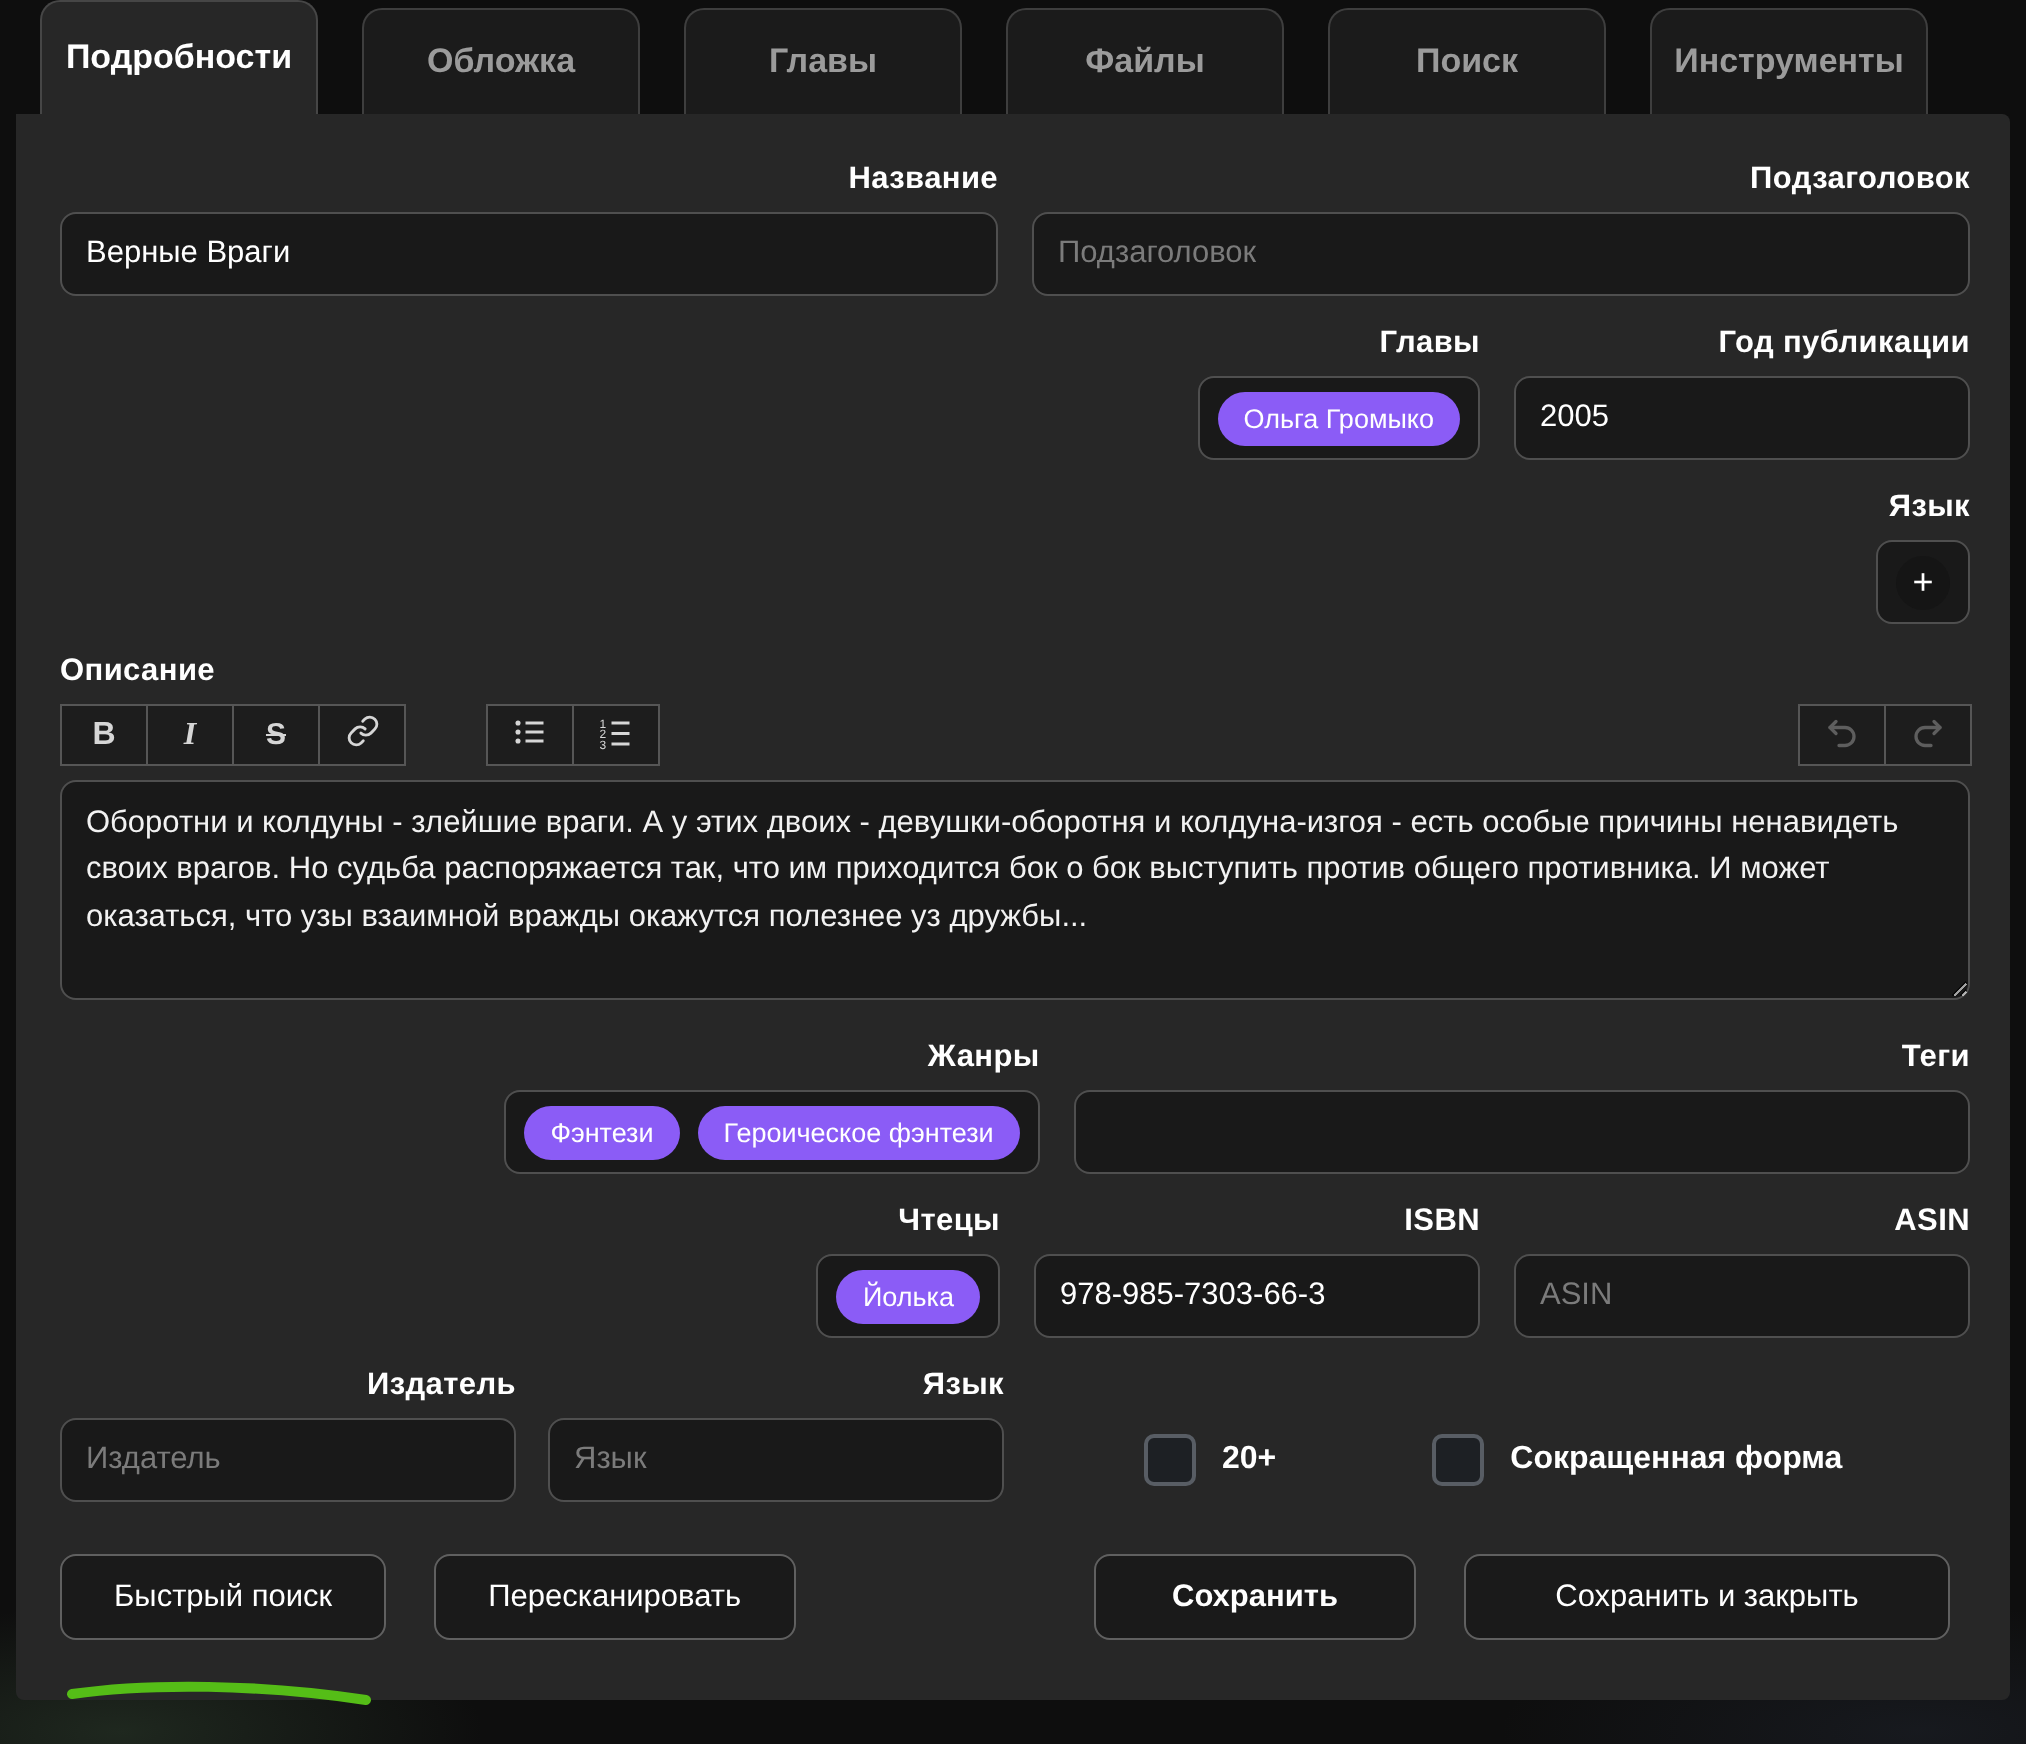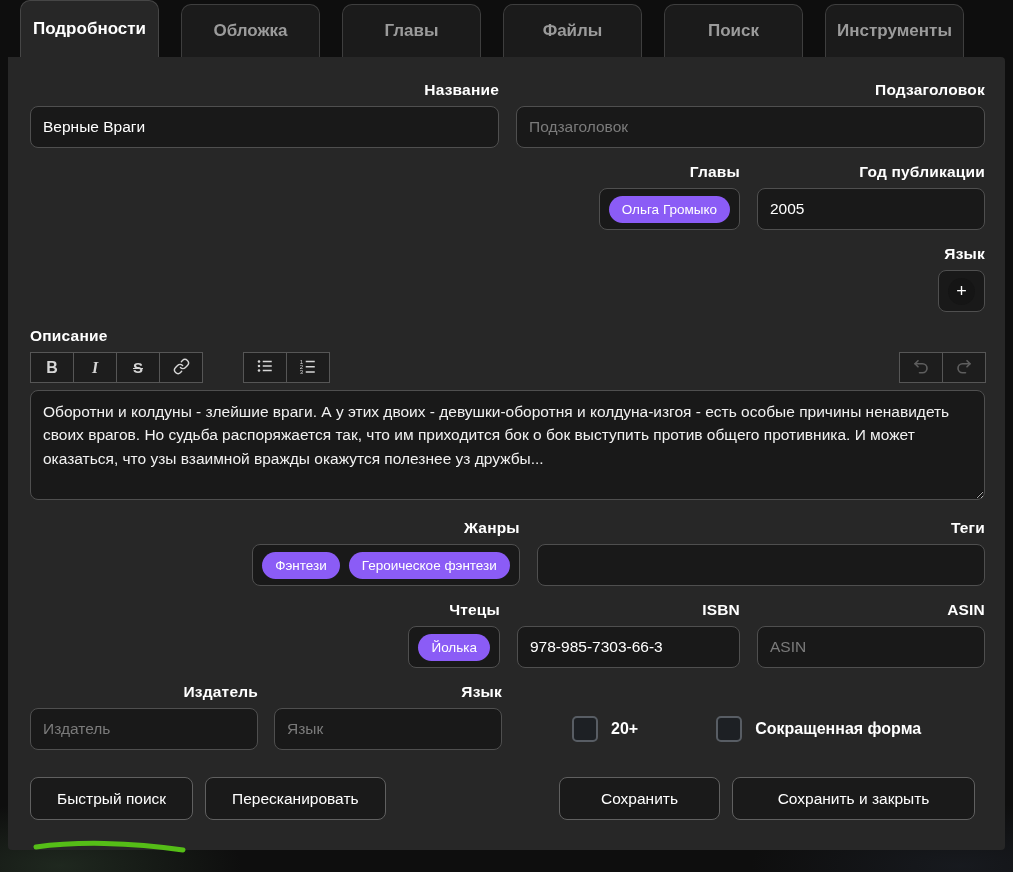--- a/index.html
+++ b/index.html
@@ -161,21 +161,21 @@
     cursor: pointer;
     flex: 0 0 auto;
   }
   .check-label { font-size: 16px; font-weight: 700; color: #fff; }
 
   
   .footer {
     margin-top: auto;
     display: flex;
     align-items: center;
-    gap: 12px;
+    gap: 24px;
     padding-bottom: 22px;
   }
   .btn {
     height: 43px;
     background: #1a1a1a;
     border: 1px solid #606060;
     border-radius: 8px;
     color: #fff;
     font-size: 15.5px;
     font-weight: 500;
@@ -370,21 +370,21 @@
       <div class="check-wrap" style="margin-left:62px;">
         <div class="checkbox"></div>
         <span class="check-label">Сокращенная форма</span>
       </div>
     </div>
 
     <div class="footer">
       <button class="btn">Быстрый поиск</button>
       <button class="btn">Пересканировать</button>
       <div class="spacer"></div>
-      <button class="btn" style="min-width:161px;">Сохранить</button>
+      <button class="btn" style="min-width:161px;font-weight:bold;">Сохранить</button>
       <button class="btn" style="min-width:243px; margin-right:10px;">Сохранить и закрыть</button>
     </div>
   </div>
 
   <svg class="marker-underline" width="160" height="18" viewBox="0 0 160 18">
     <path d="M6 8 C 45 2.5, 100 3, 153 11" fill="none" stroke="#55bd17" stroke-width="5" stroke-linecap="round"></path>
   </svg>
 
 </div>
 

